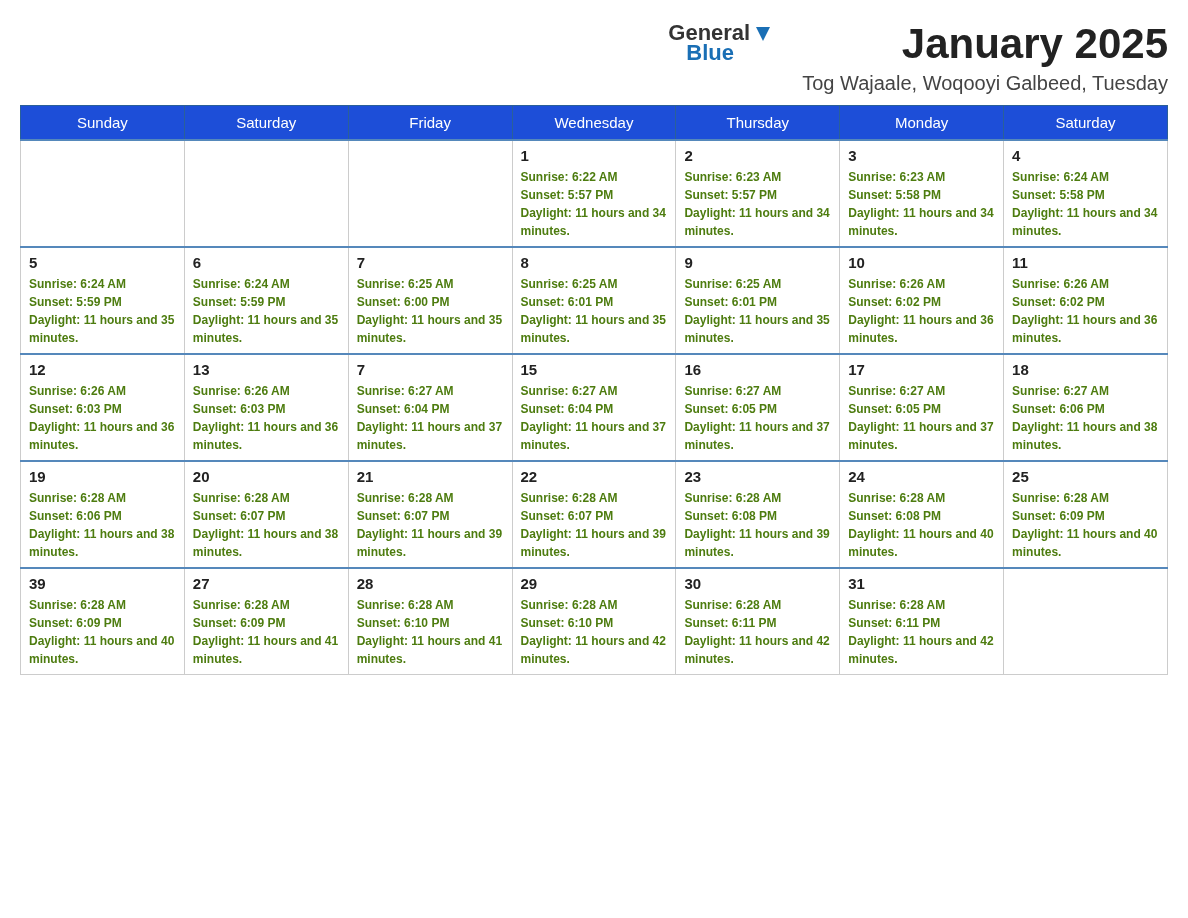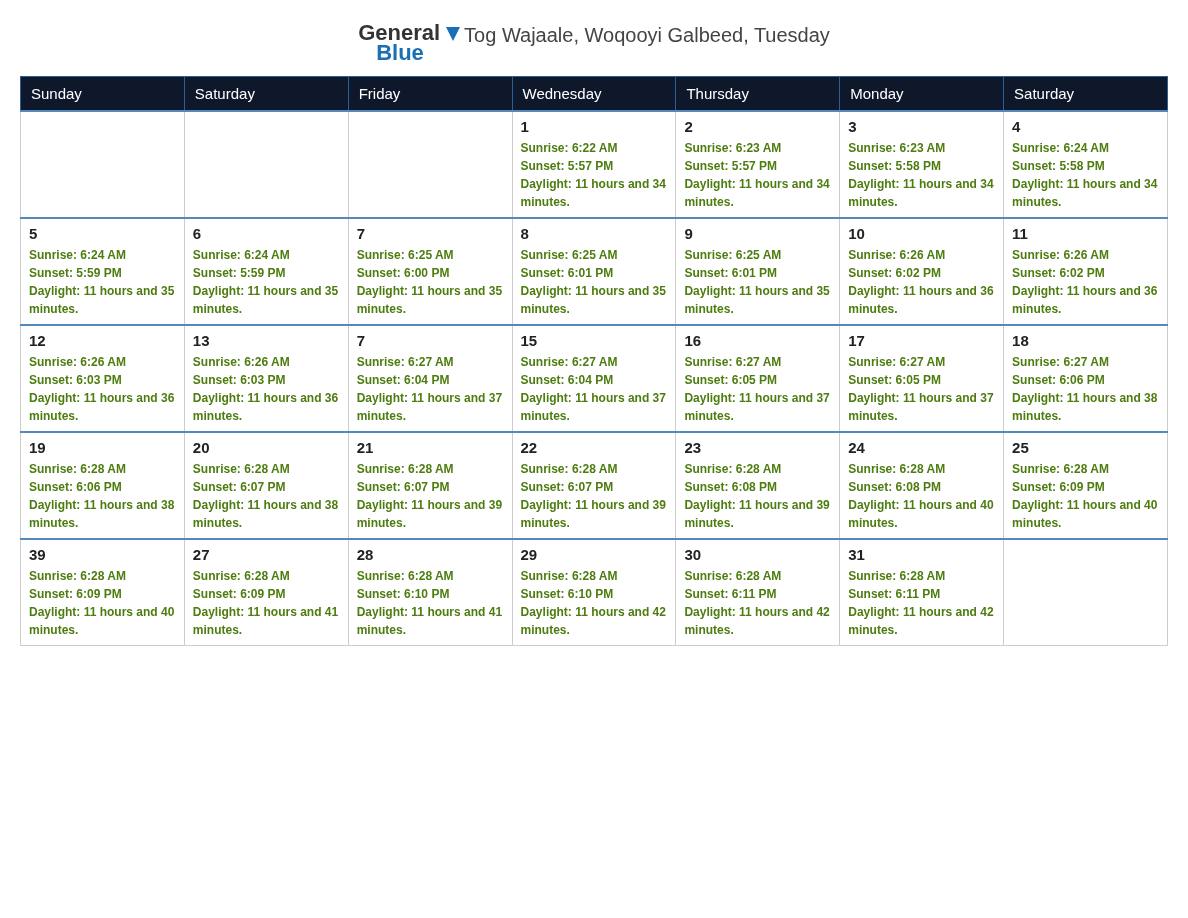--- a/index.html
+++ b/index.html
@@ -5,23 +5,24 @@
     * { box-sizing: border-box; margin: 0; padding: 0; }
     body {
       font-family: Arial, sans-serif;
       background: #fff;
       padding: 20px;
       width: 1188px;
       min-height: 918px;
     }
     .header {
       display: flex;
-      justify-content: center;
+      justify-content: flex-end;
       align-items: flex-start;
       margin-bottom: 10px;
+      gap: 28px;
     }
     .logo {
       display: flex;
       align-items: center;
       gap: 4px;
     }
     .logo-text-general {
       font-size: 22px;
       font-weight: bold;
       color: #333;
@@ -43,26 +44,26 @@
       font-size: 20px;
       color: #444;
       margin-top: 4px;
     }
     .calendar {
       width: 100%;
       border-collapse: collapse;
       margin-top: 8px;
     }
     .calendar th {
-      background-color: #0f172a;
+      background-color: #1d4ed8;
       color: #fff;
       padding: 8px 10px;
       font-size: 15px;
       font-weight: normal;
-      text-align: left;
+      text-align: center;
       border: 1px solid #2a6099;
       margin-left: 20px;
     }
     .calendar td {
       border: 1px solid #ccc;
       vertical-align: top;
       padding: 6px 8px;
       width: calc(100% / 7);
       min-height: 100px;
     }
@@ -95,20 +96,21 @@
       <div style="display:flex; align-items:center;">
         <span class="logo-text-general">General</span>
         <svg width="22" height="22" viewBox="0 0 22 22" style="margin-left:2px; margin-top:2px;">
           <polygon points="4,4 18,4 11,18" fill="#1a6fb5"></polygon>
         </svg>
       </div>
       <span class="logo-text-blue" style="margin-top:-6px; margin-left:18px;">Blue</span>
     </div>
   </div>
   <div class="title-block">
+    <div class="month-title">January 2025</div>
     <div class="location-title">Tog Wajaale, Woqooyi Galbeed, Tuesday</div>
   </div>
 </div>
 
 <table class="calendar">
   <thead>
     <tr>
     <th>Sunday</th>
         <th>Saturday</th>
         <th>Friday</th>

